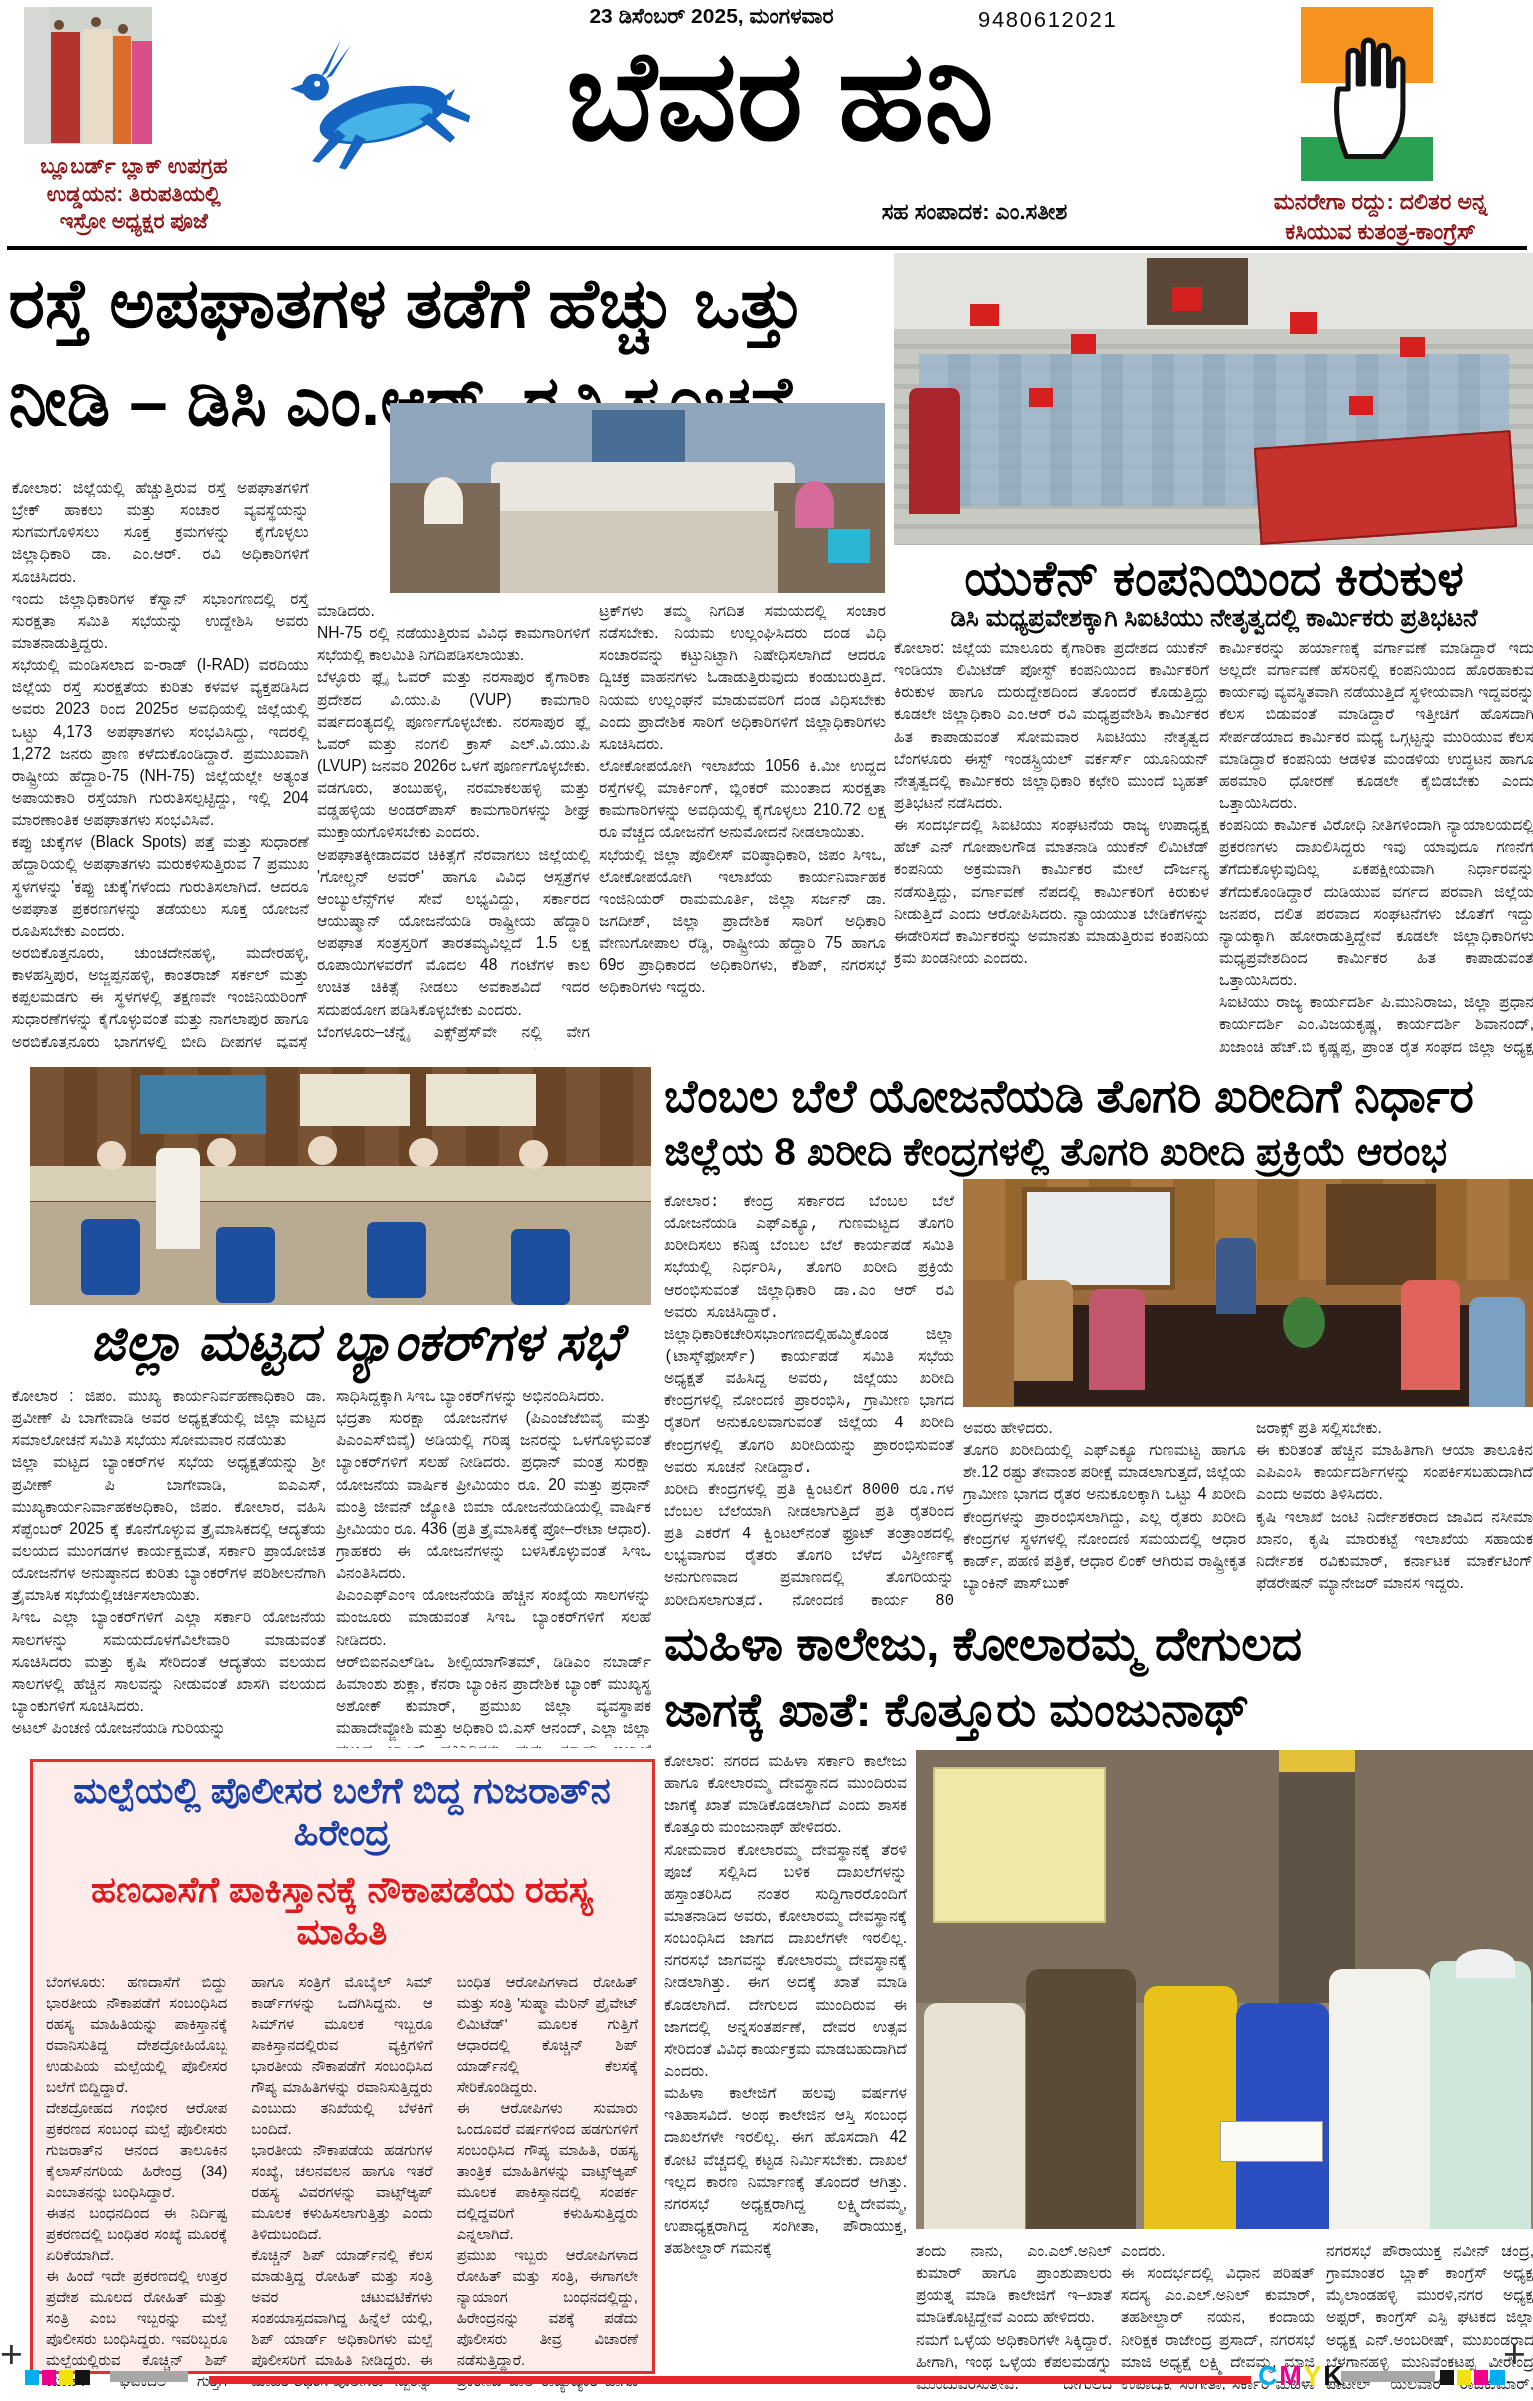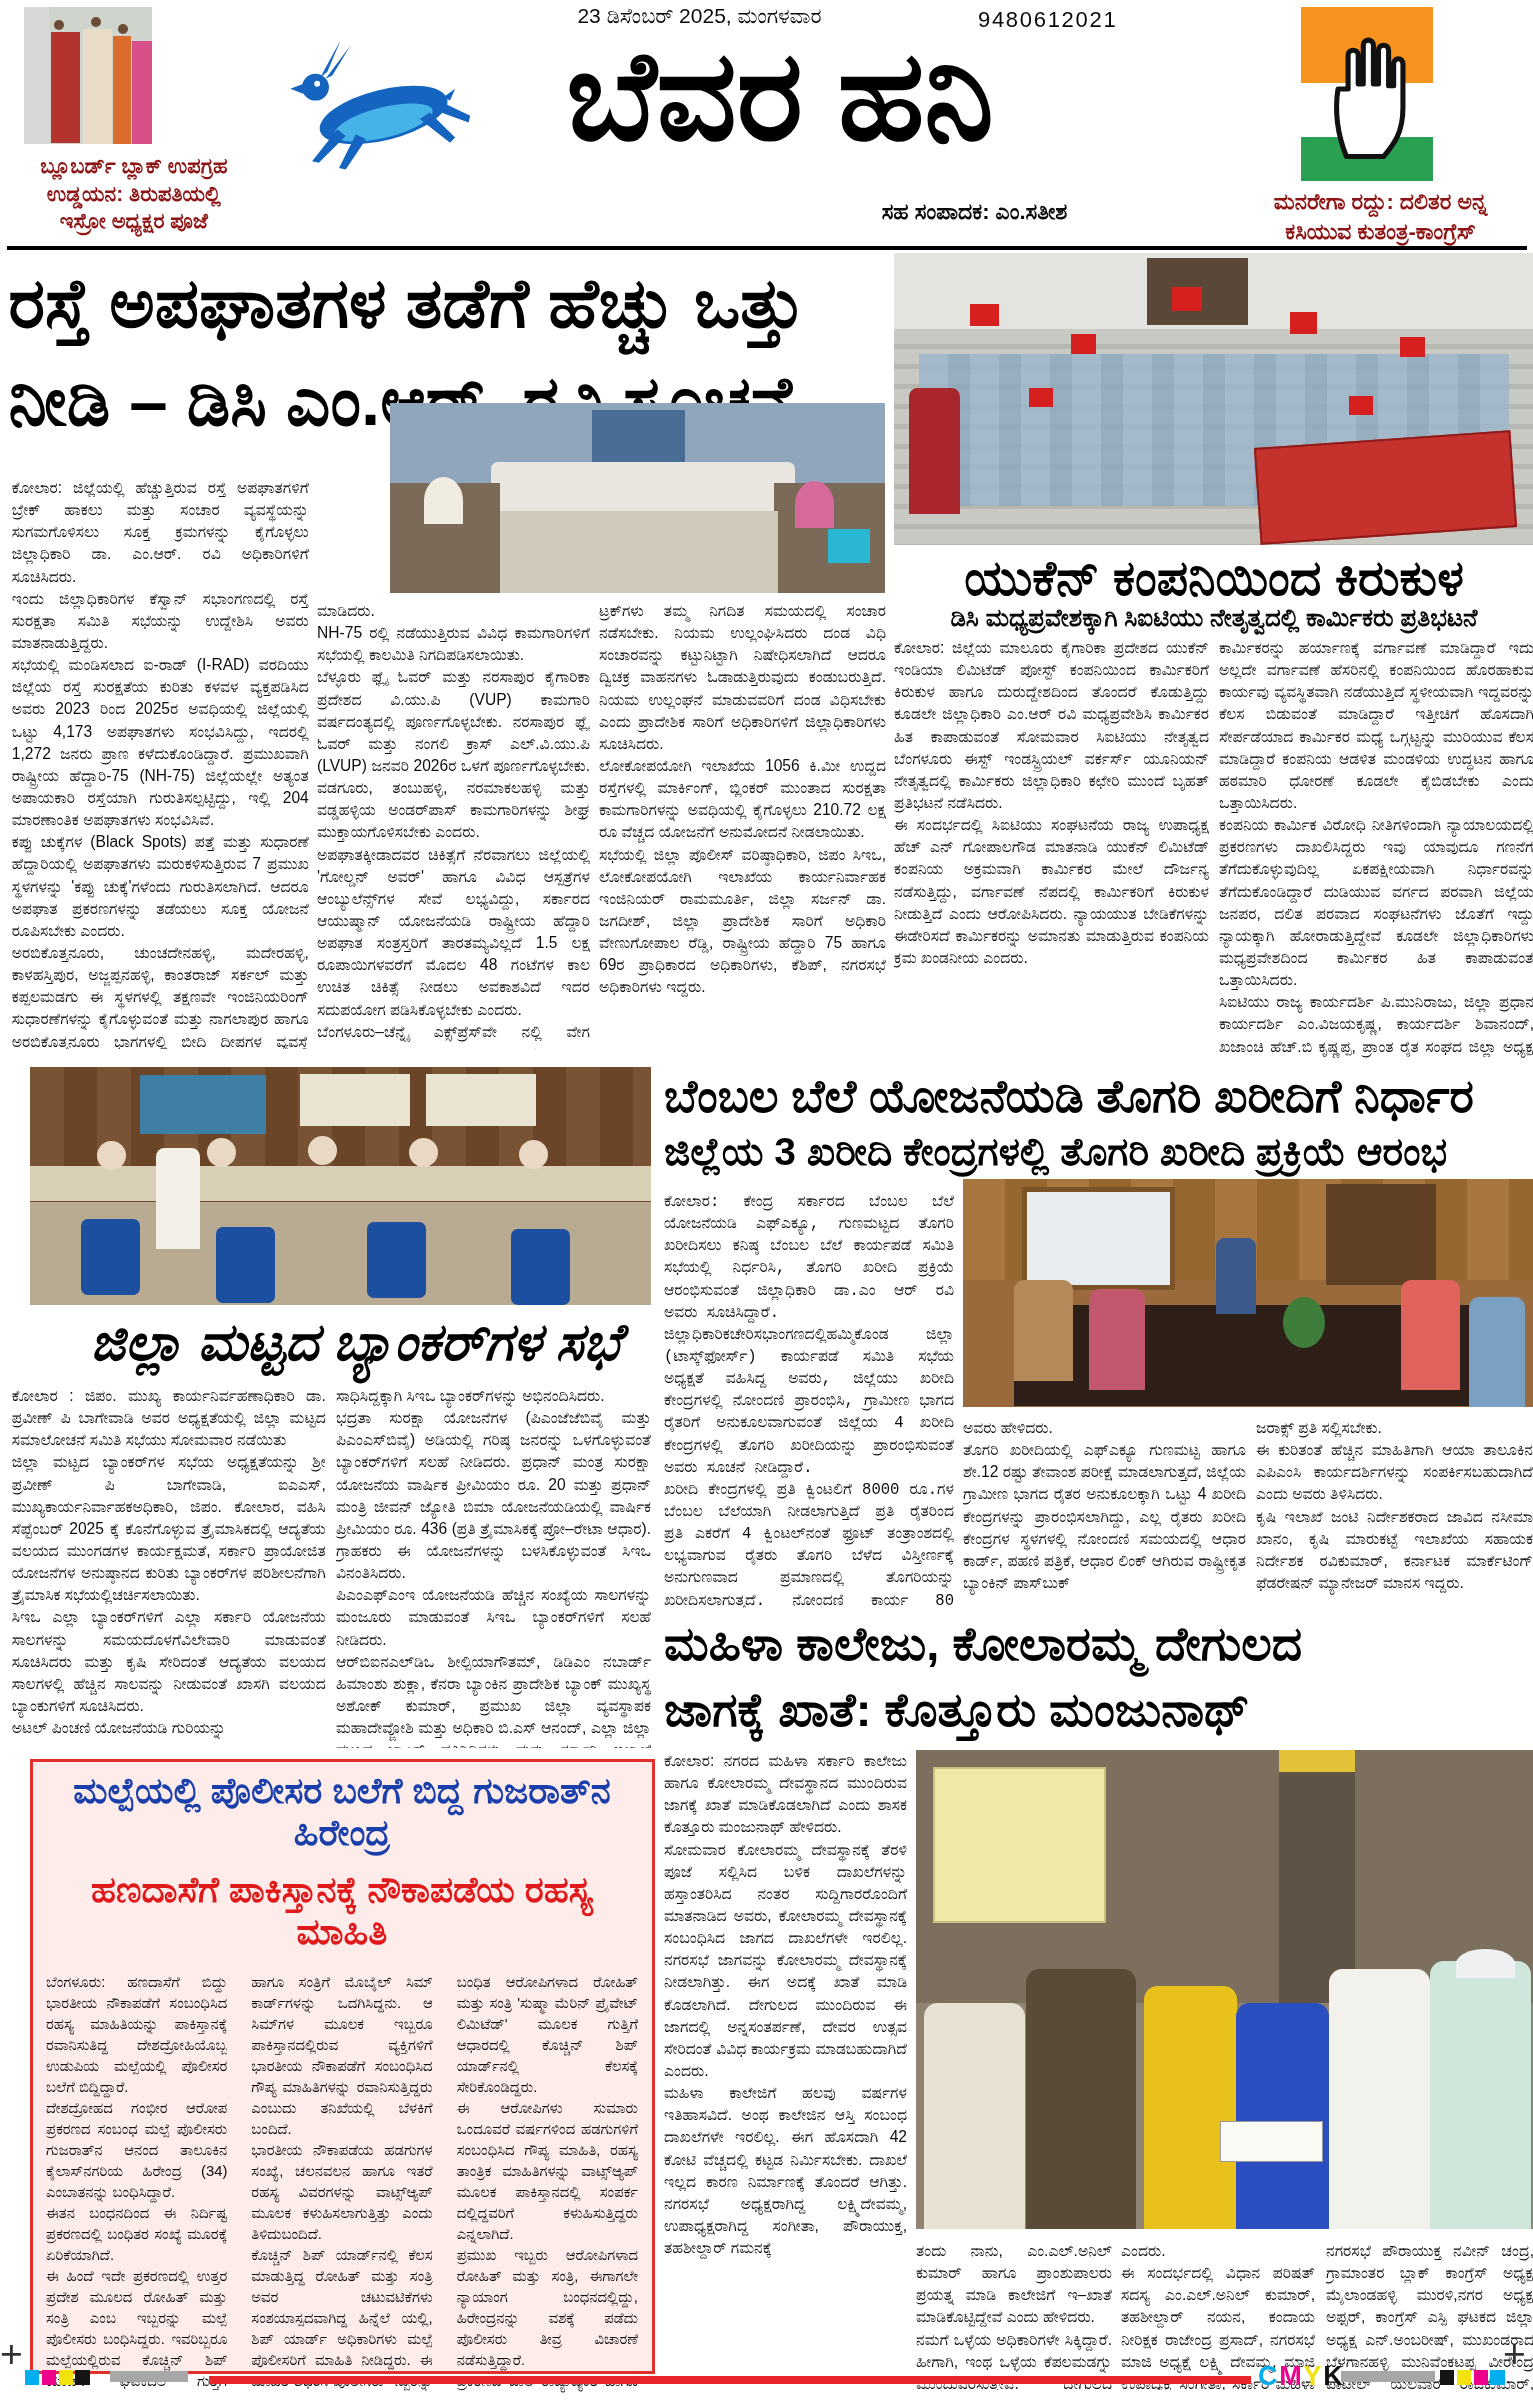--- a/index.html
+++ b/index.html
@@ -33,21 +33,21 @@
     <div style="left:89px;top:29px;width:18.6px;height:108px;background:#d96c2a;"></div>
     <div style="left:108px;top:34px;width:20px;height:103px;background:#d84f8a;"></div>
     <div style="left:30px;top:13.5px;width:10px;height:10px;border-radius:50%;background:#6b4a36;"></div>
     <div style="left:67px;top:10px;width:10px;height:10px;border-radius:50%;background:#6b4a36;"></div>
     <div style="left:94px;top:17px;width:10px;height:10px;border-radius:50%;background:#6b4a36;"></div>
   </div>
   <div class="abs maroon txt center" style="left:3.4px;top:152px;width:261px;font-size:21px;line-height:1.32;">ಬ್ಲೂಬರ್ಡ್ ಬ್ಲಾಕ್ ಉಪಗ್ರಹ
 ಉಡ್ಡಯನ: ತಿರುಪತಿಯಲ್ಲಿ
 ಇಸ್ರೋ ಅಧ್ಯಕ್ಷರ ಪೂಜೆ</div>
 
-  <div class="abs center" style="left:362px;top:4.2px;width:675px;font-size:21px;font-weight:400;">23 ಡಿಸೆಂಬರ್ 2025, ಮಂಗಳವಾರ</div>
+  <div class="abs center" style="left:374px;top:4.2px;width:675px;font-size:21px;font-weight:700;">23 ಡಿಸೆಂಬರ್ 2025, ಮಂಗಳವಾರ</div>
   <div class="abs" style="left:978px;top:6.7px;width:194px;font-size:22px;font-weight:400;letter-spacing:1.7px;">9480612021</div>
 
   <div class="abs" style="left:278px;top:35px;width:207px;height:143px;">
     <svg width="207" height="143" viewBox="0 0 245 170">
       <g fill="#1565c0">
         <ellipse cx="125" cy="95" rx="78" ry="30" transform="rotate(-14 125 95)"></ellipse>
         <ellipse cx="125" cy="104" rx="60" ry="18" transform="rotate(-14 125 104)" fill="#45b2e8"></ellipse>
         <circle cx="44" cy="62" r="16"></circle>
         <path d="M30 58 L14 64 L30 70 Z"></path>
         <path d="M50 50 L74 6 L58 44 Z"></path>
@@ -161,21 +161,21 @@
   <div class="abs col txt" style="left:11.8px;top:1385px;width:314px;height:363px;">ಕೋಲಾರ : ಜಿಪಂ. ಮುಖ್ಯ ಕಾರ್ಯನಿರ್ವಹಣಾಧಿಕಾರಿ ಡಾ. ಪ್ರವೀಣ್ ಪಿ ಬಾಗೇವಾಡಿ ಅವರ ಅಧ್ಯಕ್ಷತೆಯಲ್ಲಿ ಜಿಲ್ಲಾ ಮಟ್ಟದ ಸಮಾಲೋಚನೆ ಸಮಿತಿ ಸಭೆಯು ಸೋಮವಾರ ನಡೆಯಿತು
 ಜಿಲ್ಲಾ ಮಟ್ಟದ ಬ್ಯಾಂಕರ್‌ಗಳ ಸಭೆಯ ಅಧ್ಯಕ್ಷತೆಯನ್ನು ಶ್ರೀ ಪ್ರವೀಣ್ ಪಿ ಬಾಗೇವಾಡಿ, ಐಎಎಸ್, ಮುಖ್ಯಕಾರ್ಯನಿರ್ವಾಹಕಅಧಿಕಾರಿ, ಜಿಪಂ. ಕೋಲಾರ, ವಹಿಸಿ ಸೆಪ್ಟೆಂಬರ್ 2025 ಕ್ಕೆ ಕೊನೆಗೊಳ್ಳುವ ತ್ರೈಮಾಸಿಕದಲ್ಲಿ ಆದ್ಯತೆಯ ವಲಯದ ಮುಂಗಡಗಳ ಕಾರ್ಯಕ್ಷಮತೆ, ಸರ್ಕಾರಿ ಪ್ರಾಯೋಜಿತ ಯೋಜನೆಗಳ ಅನುಷ್ಠಾನದ ಕುರಿತು ಬ್ಯಾಂಕರ್‌ಗಳ ಪರಿಶೀಲನೆಗಾಗಿ ತ್ರೈಮಾಸಿಕ ಸಭೆಯಲ್ಲಿಚರ್ಚಿಸಲಾಯಿತು.
 ಸಿಇಒ ಎಲ್ಲಾ ಬ್ಯಾಂಕರ್‌ಗಳಿಗೆ ಎಲ್ಲಾ ಸರ್ಕಾರಿ ಯೋಜನೆಯ ಸಾಲಗಳನ್ನು ಸಮಯದೊಳಗೆವಿಲೇವಾರಿ ಮಾಡುವಂತೆ ಸೂಚಿಸಿದರು ಮತ್ತು ಕೃಷಿ ಸೇರಿದಂತೆ ಆದ್ಯತೆಯ ವಲಯದ ಸಾಲಗಳಲ್ಲಿ ಹೆಚ್ಚಿನ ಸಾಲವನ್ನು ನೀಡುವಂತೆ ಖಾಸಗಿ ವಲಯದ ಬ್ಯಾಂಕುಗಳಿಗೆ ಸೂಚಿಸಿದರು.
 ಅಟಲ್ ಪಿಂಚಣಿ ಯೋಜನೆಯಡಿ ಗುರಿಯನ್ನು</div>
   <div class="abs col txt" style="left:336px;top:1385px;width:315px;height:363px;">ಸಾಧಿಸಿದ್ದಕ್ಕಾಗಿ ಸಿಇಒ ಬ್ಯಾಂಕರ್‌ಗಳನ್ನು ಅಭಿನಂದಿಸಿದರು.
 ಭದ್ರತಾ ಸುರಕ್ಷಾ ಯೋಜನೆಗಳ (ಪಿಎಂಜೆಜೆಬಿವೈ ಮತ್ತು ಪಿಎಂಎಸ್‌ಬಿವೈ) ಅಡಿಯಲ್ಲಿ ಗರಿಷ್ಠ ಜನರನ್ನು ಒಳಗೊಳ್ಳುವಂತೆ ಬ್ಯಾಂಕರ್‌ಗಳಿಗೆ ಸಲಹೆ ನೀಡಿದರು. ಪ್ರಧಾನ್ ಮಂತ್ರ ಸುರಕ್ಷಾ ಯೋಜನೆಯ ವಾರ್ಷಿಕ ಪ್ರೀಮಿಯಂ ರೂ. 20 ಮತ್ತು ಪ್ರಧಾನ್ ಮಂತ್ರಿ ಜೀವನ್ ಜ್ಯೋತಿ ಬಿಮಾ ಯೋಜನೆಯಡಿಯಲ್ಲಿ ವಾರ್ಷಿಕ ಪ್ರೀಮಿಯಂ ರೂ. 436 (ಪ್ರತಿ ತ್ರೈಮಾಸಿಕಕ್ಕೆ ಪ್ರೋ–ರೇಟಾ ಆಧಾರ). ಗ್ರಾಹಕರು ಈ ಯೋಜನೆಗಳನ್ನು ಬಳಸಿಕೊಳ್ಳುವಂತೆ ಸಿಇಒ ವಿನಂತಿಸಿದರು.
 ಪಿಎಂಎಫ್ಎಂಇ ಯೋಜನೆಯಡಿ ಹೆಚ್ಚಿನ ಸಂಖ್ಯೆಯ ಸಾಲಗಳನ್ನು ಮಂಜೂರು ಮಾಡುವಂತೆ ಸಿಇಒ ಬ್ಯಾಂಕರ್‌ಗಳಿಗೆ ಸಲಹೆ ನೀಡಿದರು.
 ಆರ್‌ಬಿಐನಎಲ್‌ಡಿಒ ಶೀಲ್ಪಿಯಾಗೌತಮ್, ಡಿಡಿಎಂ ನಬಾರ್ಡ್ ಹಿಮಾಂಶು ಶುಕ್ಲಾ, ಕೆನರಾ ಬ್ಯಾಂಕಿನ ಪ್ರಾದೇಶಿಕ ಬ್ಯಾಂಕ್ ಮುಖ್ಯಸ್ಥ ಅಶೋಕ್ ಕುಮಾರ್, ಪ್ರಮುಖ ಜಿಲ್ಲಾ ವ್ಯವಸ್ಥಾಪಕ ಮಹಾದೇವ್ಜೋಶಿ ಮತ್ತು ಅಧಿಕಾರಿ ಬಿ.ಎಸ್ ಆನಂದ್, ಎಲ್ಲಾ ಜಿಲ್ಲಾ ಮಟ್ಟದ ಬ್ಯಾಂಕ್ ಪ್ರತಿನಿಧಿಗಳು ಮತ್ತು ಸರ್ಕಾರಿ ಇಲಾಖೆ ಅಧಿಕಾರಿಗಳು ಭಾಗವಹಿಸಿದ್ದರು.</div>
 
   <div class="abs headline" style="left:664px;top:1069px;width:867px;font-size:46px;">ಬೆಂಬಲ ಬೆಲೆ ಯೋಜನೆಯಡಿ ತೊಗರಿ ಖರೀದಿಗೆ ನಿರ್ಧಾರ</div>
-  <div class="abs headline" style="left:664px;top:1130px;width:867px;font-size:39px;">ಜಿಲ್ಲೆಯ 3 ಖರೀದಿ ಕೇಂದ್ರಗಳಲ್ಲಿ ತೊಗರಿ ಖರೀದಿ ಪ್ರಕ್ರಿಯೆ ಆರಂಭ</div>
+  <div class="abs headline" style="left:664px;top:1130px;width:867px;font-size:39px;">ಜಿಲ್ಲೆಯ 8 ಖರೀದಿ ಕೇಂದ್ರಗಳಲ್ಲಿ ತೊಗರಿ ಖರೀದಿ ಪ್ರಕ್ರಿಯೆ ಆರಂಭ</div>
   <div class="abs col txt" style="left:664px;top:1191px;width:290px;height:417px;font-family:Liberation Mono, monospace;">ಕೋಲಾರ: ಕೇಂದ್ರ ಸರ್ಕಾರದ ಬೆಂಬಲ ಬೆಲೆ ಯೋಜನೆಯಡಿ ಎಫ್‌ಎಕ್ಯೂ, ಗುಣಮಟ್ಟದ ತೊಗರಿ ಖರೀದಿಸಲು ಕನಿಷ್ಠ ಬೆಂಬಲ ಬೆಲೆ ಕಾರ್ಯಪಡೆ ಸಮಿತಿ ಸಭೆಯಲ್ಲಿ ನಿರ್ಧರಿಸಿ, ತೊಗರಿ ಖರೀದಿ ಪ್ರಕ್ರಿಯೆ ಆರಂಭಿಸುವಂತೆ ಜಿಲ್ಲಾಧಿಕಾರಿ ಡಾ.ಎಂ ಆರ್ ರವಿ ಅವರು ಸೂಚಿಸಿದ್ದಾರೆ.
 ಜಿಲ್ಲಾಧಿಕಾರಿಕಚೇರಿಸಭಾಂಗಣದಲ್ಲಿಹಮ್ಮಿಕೊಂಡ ಜಿಲ್ಲಾ (ಟಾಸ್ಕ್‌ಫೋರ್ಸ್) ಕಾರ್ಯಪಡೆ ಸಮಿತಿ ಸಭೆಯ ಅಧ್ಯಕ್ಷತೆ ವಹಿಸಿದ್ದ ಅವರು, ಜಿಲ್ಲೆಯು ಖರೀದಿ ಕೇಂದ್ರಗಳಲ್ಲಿ ನೋಂದಣಿ ಪ್ರಾರಂಭಿಸಿ, ಗ್ರಾಮೀಣ ಭಾಗದ ರೈತರಿಗೆ ಅನುಕೂಲವಾಗುವಂತೆ ಜಿಲ್ಲೆಯ 4 ಖರೀದಿ ಕೇಂದ್ರಗಳಲ್ಲಿ ತೊಗರಿ ಖರೀದಿಯನ್ನು ಪ್ರಾರಂಭಿಸುವಂತೆ ಅವರು ಸೂಚನೆ ನೀಡಿದ್ದಾರೆ.
 ಖರೀದಿ ಕೇಂದ್ರಗಳಲ್ಲಿ ಪ್ರತಿ ಕ್ವಿಂಟಲಿಗೆ 8000 ರೂ.ಗಳ ಬೆಂಬಲ ಬೆಲೆಯಾಗಿ ನೀಡಲಾಗುತ್ತಿದೆ ಪ್ರತಿ ರೈತರಿಂದ ಪ್ರತಿ ಎಕರೆಗೆ 4 ಕ್ವಿಂಟಲ್‌ನಂತೆ ಫ್ರೂಟ್ ತಂತ್ರಾಂಶದಲ್ಲಿ ಲಭ್ಯವಾಗುವ ರೈತರು ತೊಗರಿ ಬೆಳೆದ ವಿಸ್ತೀರ್ಣಕ್ಕೆ ಅನುಗುಣವಾದ ಪ್ರಮಾಣದಲ್ಲಿ ತೊಗರಿಯನ್ನು ಖರೀದಿಸಲಾಗುತ್ತದೆ. ನೋಂದಣಿ ಕಾರ್ಯ 80 ದಿನಗಳವರೆಗೆ ನಡೆಯಲಿದ್ದು, ಖರೀದಿ ಪ್ರಕ್ರಿಯೆ 90 ದಿನಗಳವರೆಗೆ ನಡೆಯಲಿದೆ ಎಂದು</div>
   <div class="ph" style="left:963px;top:1179px;width:571px;height:228px;background:#9a6a3c;">
     <div style="left:0;top:0;width:571px;height:101px;background:repeating-linear-gradient(90deg,#a8763f 0 42px,#96662f 42px 84px);"></div>
     <div style="left:59px;top:8.4px;width:143px;height:93px;background:#e8ecef;border:5px solid #7a5328;"></div>
     <div style="left:363px;top:5px;width:110px;height:101px;background:#5f4022;"></div>
     <div style="left:51px;top:126px;width:472px;height:101px;background:#2e2018;"></div>
     <div style="left:253px;top:59px;width:40px;height:76px;background:#3c5a8c;border-radius:8.4px 8.4px 0 0;"></div>
     <div style="left:51px;top:101px;width:59px;height:101px;background:#b58a5a;border-radius:10px 10px 0 0;"></div>

